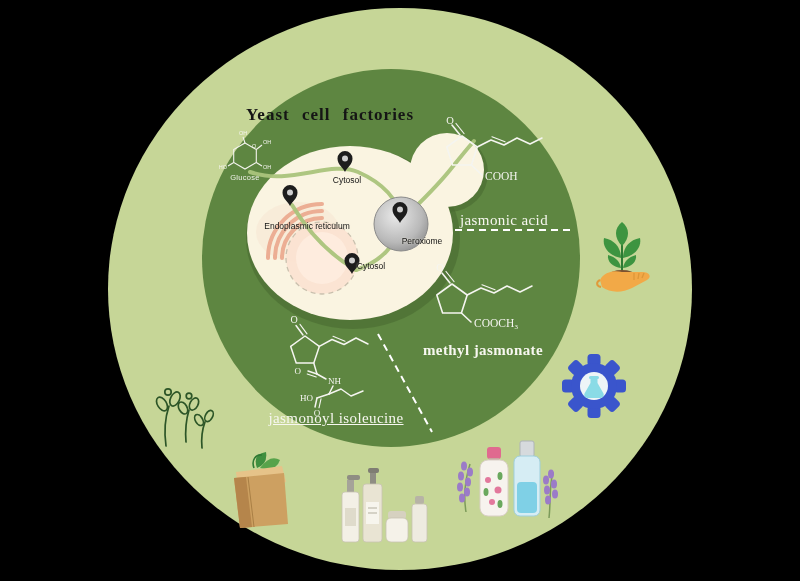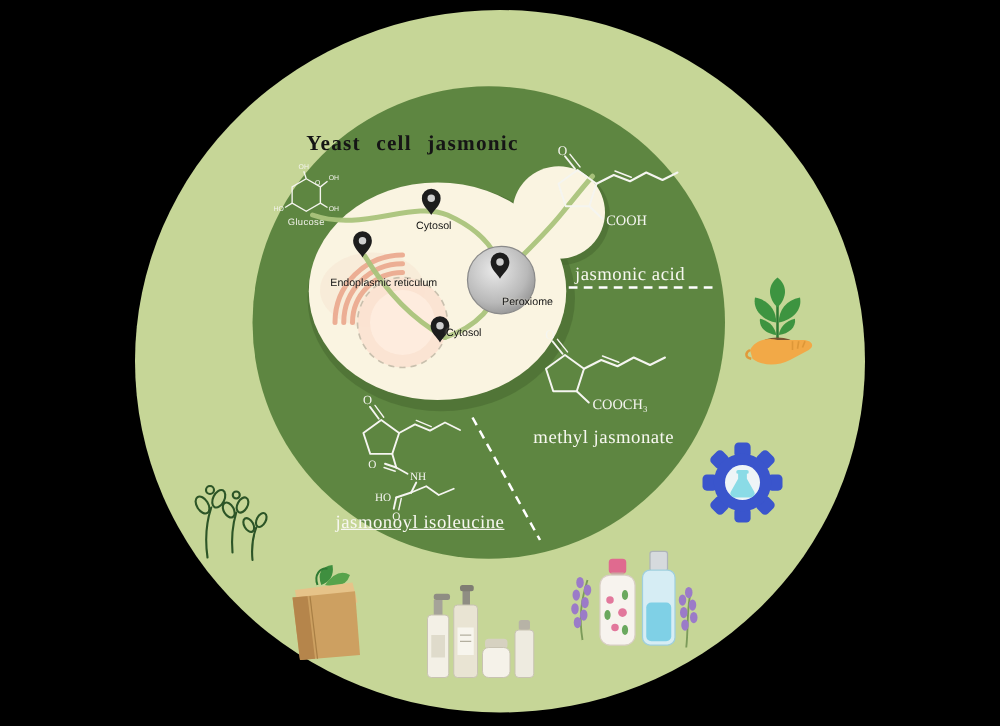--- a/index.html
+++ b/index.html
@@ -242,26 +242,26 @@
       <rect x="25.5" y="2" width="13" height="12" rx="3.5" transform="rotate(270 32 34)"></rect>
       <rect x="25.5" y="2" width="13" height="12" rx="3.5" transform="rotate(315 32 34)"></rect>
       <circle cx="32" cy="34" r="23"></circle>
     </g>
     <circle cx="32" cy="34" r="14" fill="#eef5f7"></circle>
     <path d="M28.5 26 L28.5 31 L22.5 41.5 A3.2 3.2 0 0 0 25.3 46 L38.7 46 A3.2 3.2 0 0 0 41.5 41.5 L35.5 31 L35.5 26 Z" fill="#8adbe6"></path>
     <rect x="27" y="24" width="10" height="3" rx="1.5" fill="#8adbe6"></rect>
   </g>
 </svg>
 
-<div class="overlay title" style="left:330px; top:105px;">Yeast cell jasmonic</div>
+<div class="overlay title" style="left:330px; top:105px;">Yeast cell factories</div>
 
 <div class="overlay glucoselabel" style="left:245px; top:173px;">Glucose</div>
 
 <div class="overlay pinlabel" style="left:347px; top:175px;">Cytosol</div>
 <div class="overlay pinlabel" style="left:307px; top:221px;">Endoplasmic reticulum</div>
 <div class="overlay pinlabel" style="left:400px; top:236px;padding-left:44px;">Peroxiome</div>
 <div class="overlay pinlabel" style="left:371px; top:261px;">Cytosol</div>
 
 <div class="overlay compound" style="left:504px; top:196px;margin-top:16px;">jasmonic acid</div>
-<div class="overlay compound" style="left:483px; top:342px;">methyl jasmonate</div>
+<div class="overlay compound" style="left:483px; top:342px;font-weight:bold;">methyl jasmonate</div>
 <div class="overlay compound" style="left:336px; top:410px;text-decoration:underline;">jasmonoyl isoleucine</div>
 
 </div>
 
 </body></html>

